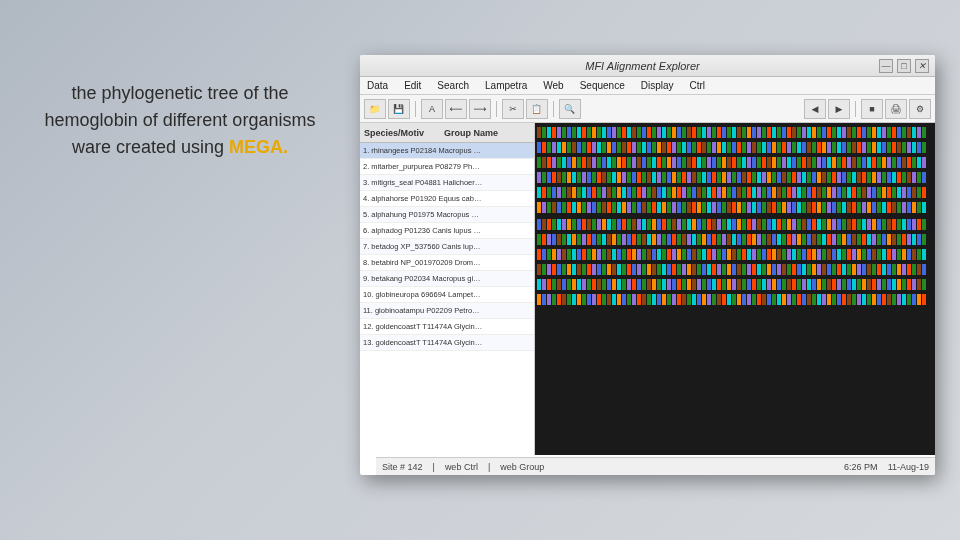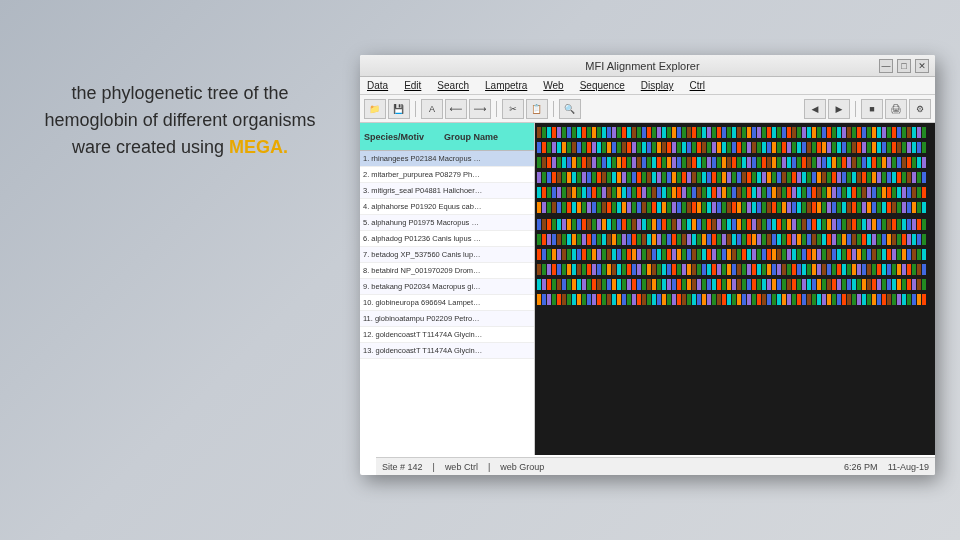--- a/index.html
+++ b/index.html
@@ -62,20 +62,21 @@
 
     
     .title-bar {
       background: linear-gradient(to bottom, #f0f0f0, #e0e0e0);
       height: 22px;
       display: flex;
       align-items: center;
       padding: 0 6px;
       border-bottom: 1px solid #bbb;
       justify-content: space-between;
+      font-style: italic;
     }
 
     .title-bar-title {
       font-size: 11px;
       color: #333;
       flex: 1;
       text-align: center;
     }
 
     .title-bar-controls {
@@ -98,21 +99,20 @@
 
     
     .menu-bar {
       background: #f5f5f5;
       height: 18px;
       display: flex;
       align-items: center;
       padding: 0 4px;
       border-bottom: 1px solid #ccc;
       gap: 10px;
-      text-decoration: underline;
     }
 
     .menu-item {
       font-size: 10px;
       color: #222;
       cursor: pointer;
       padding: 0 3px;
     }
 
     
@@ -154,22 +154,22 @@
 
     
     .seq-list {
       width: 175px;
       border-right: 1px solid #ccc;
       background: #fff;
       overflow: hidden;
     }
 
     .seq-list-header {
-      background: #5eead4;
-      height: 28px;
+      background: #e5e5e5;
+      height: 20px;
       display: flex;
       align-items: center;
       padding: 0 4px;
       border-bottom: 1px solid #bbb;
       gap: 20px;
     }
 
     .seq-col-header {
       font-size: 9px;
       color: #333;

